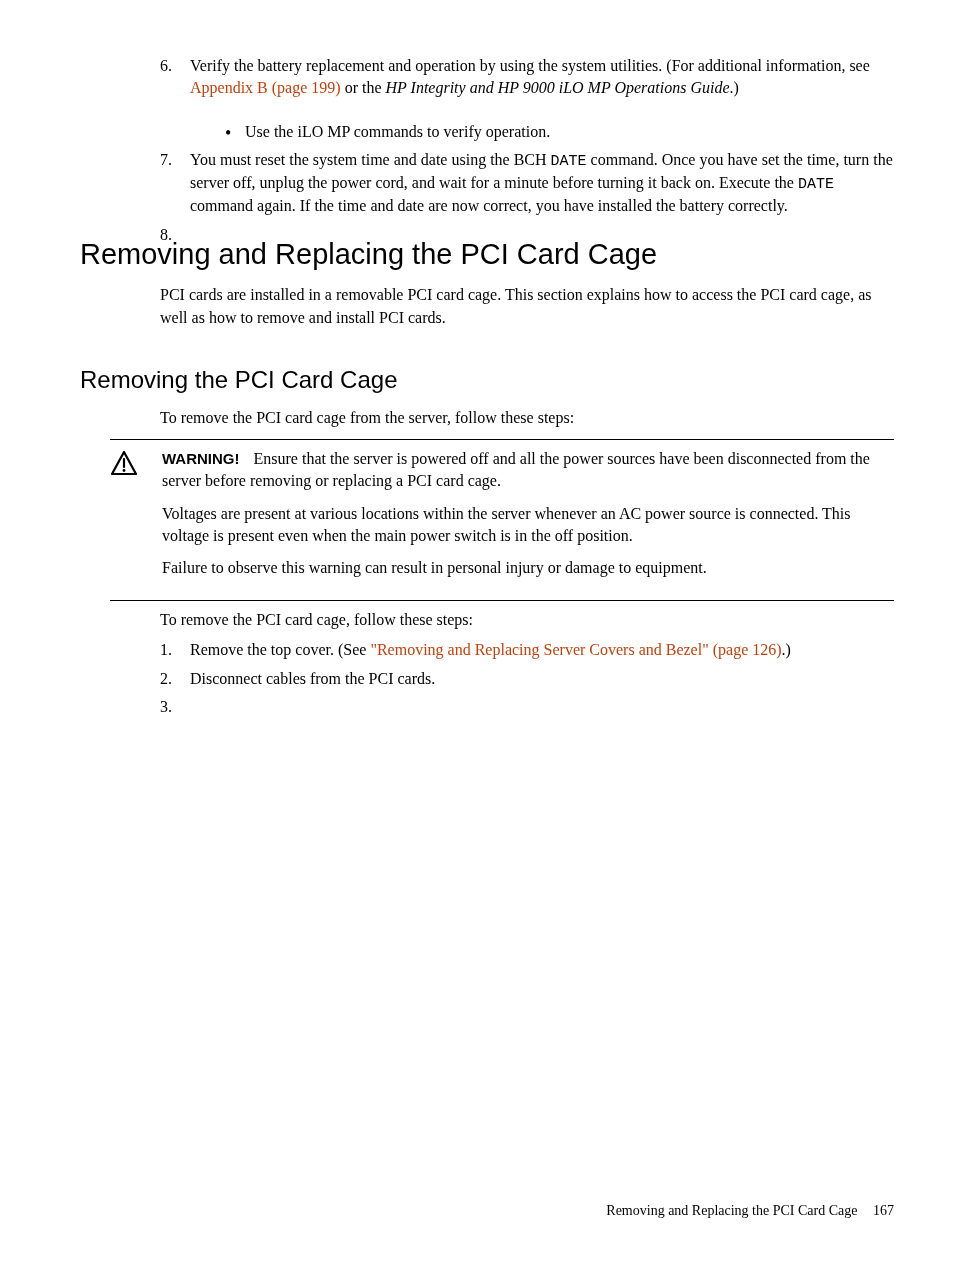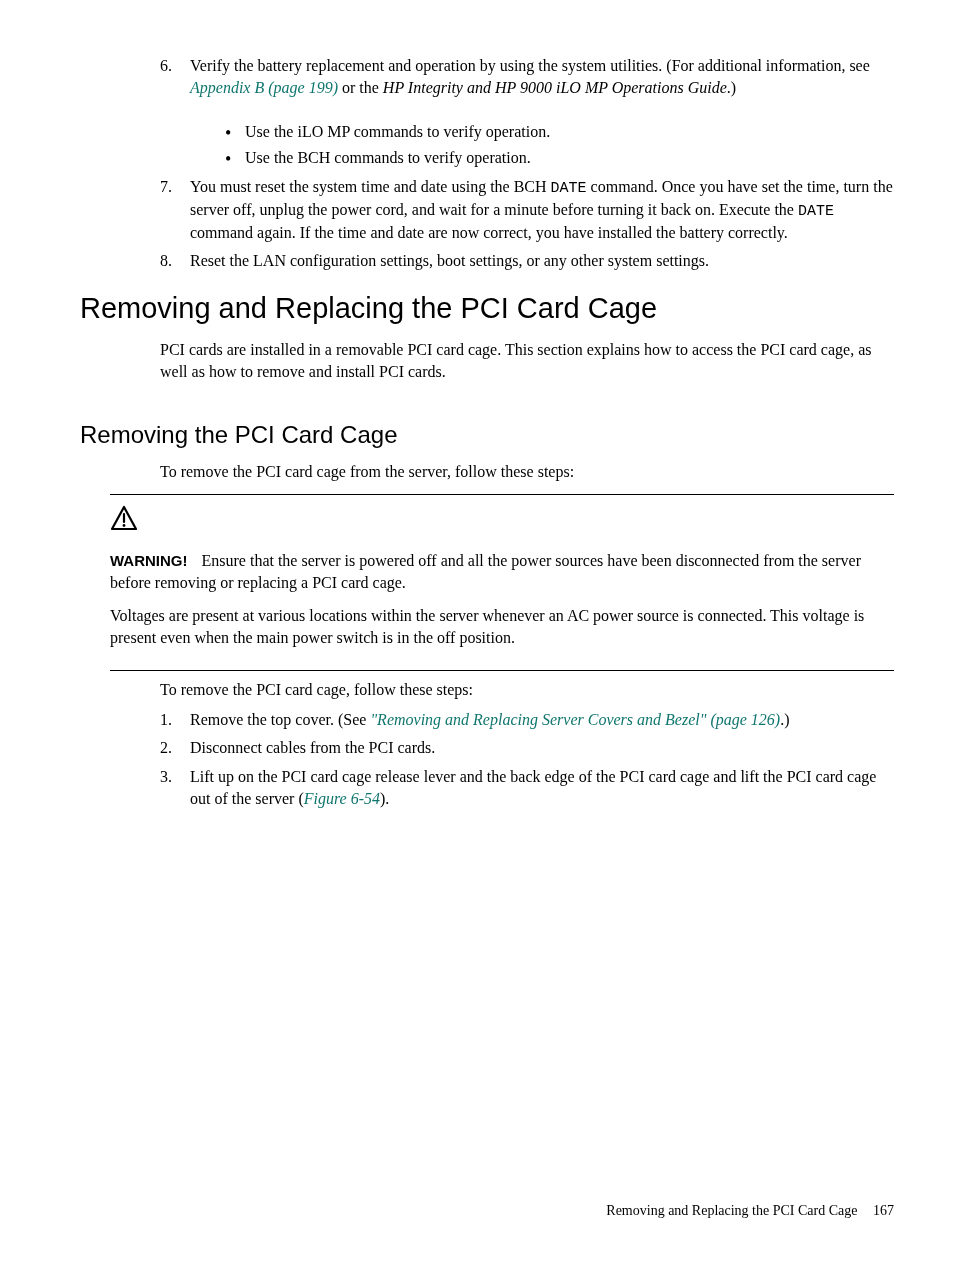--- a/index.html
+++ b/index.html
@@ -43,22 +43,21 @@
       margin-bottom: 4px;
     }
     .sub-bullets li::before {
       content: "•";
       position: absolute;
       left: 5px;
       top: 0;
       font-size: 18px;
     }
     .link {
-      color: #0f766e;
-      font-style: italic;
+      color: #c2410c;
     }
     .italic {
       font-style: italic;
     }
     .mono {
       font-family: "Courier New", monospace;
       font-size: 15px;
     }
     h1 {
       font-family: "Segoe UI Light", "Helvetica Neue", Arial, sans-serif;
@@ -85,22 +84,21 @@
       margin-right: 0;
     }
     .callout-rule {
       border: none;
       border-top: 1.5px solid #000;
       margin: 10px 0 8px 0;
     }
     .callout-content {
       display: flex;
       align-items: flex-start;
-      gap: 13px;
-      flex-direction: column;
+      gap: 24px;
     }
     .callout-icon {
       flex-shrink: 0;
       margin-top: 2px;
     }
     .callout-text {
       flex: 1;
     }
     .callout-text p {
       margin-bottom: 10px;
@@ -125,32 +123,30 @@
 <body>
 
 <ol class="step-list">
   <li>
     <span class="num">6.</span>
     <span>
       <span>Verify the battery replacement and operation by using the system utilities. (For additional information, see </span><span class="link">Appendix B (page 199)</span><span> or the </span><span class="italic">HP Integrity and HP 9000 iLO MP Operations Guide</span><span>.)</span>
     </span>
     <ul class="sub-bullets">
       <li>Use the iLO MP commands to verify operation.</li>
-      <li>Use the BCH commands to verify operation.</li>
     </ul>
   </li>
   <li>
     <span class="num">7.</span>
     <span>
       <span>You must reset the system time and date using the BCH </span><span class="mono">DATE</span><span> command. Once you have set the time, turn the server off, unplug the power cord, and wait for a minute before turning it back on. Execute the </span><span class="mono">DATE</span><span> command again. If the time and date are now correct, you have installed the battery correctly.</span>
     </span>
   </li>
   <li>
     <span class="num">8.</span>
-    <span>Reset the LAN configuration settings, boot settings, or any other system settings.</span>
   </li>
 </ol>
 
 <h1>Removing and Replacing the PCI Card Cage</h1>
 <p class="body-text">PCI cards are installed in a removable PCI card cage. This section explains how to access the PCI card cage, as well as how to remove and install PCI cards.</p>
 
 <h2>Removing the PCI Card Cage</h2>
 <p class="body-text">To remove the PCI card cage from the server, follow these steps:</p>
 
 <div class="callout-wrapper">
@@ -161,42 +157,40 @@
         <path d="M14 2 L26 24 L2 24 Z" fill="none" stroke="#000" stroke-width="2.2" stroke-linejoin="round"></path>
         <line x1="14" y1="9" x2="14" y2="17" stroke="#000" stroke-width="2.2" stroke-linecap="round"></line>
         <circle cx="14" cy="20.5" r="1.4" fill="#000"></circle>
       </svg>
     </span>
     <div class="callout-text">
       <p>
         <span class="warning-label">WARNING!</span><span>Ensure that the server is powered off and all the power sources have been disconnected from the server before removing or replacing a PCI card cage.</span>
       </p>
       <p>Voltages are present at various locations within the server whenever an AC power source is connected. This voltage is present even when the main power switch is in the off position.</p>
+      <p>Failure to observe this warning can result in personal injury or damage to equipment.</p>
     </div>
   </div>
   <hr class="callout-rule">
 </div>
 
 <p class="body-text">To remove the PCI card cage, follow these steps:</p>
 
 <ol class="step-list">
   <li>
     <span class="num">1.</span>
     <span>
       <span>Remove the top cover. (See </span><span class="link">"Removing and Replacing Server Covers and Bezel" (page 126)</span><span>.)</span>
     </span>
   </li>
   <li>
     <span class="num">2.</span>
     <span>Disconnect cables from the PCI cards.</span>
   </li>
   <li>
     <span class="num">3.</span>
-    <span>
-      <span>Lift up on the PCI card cage release lever and the back edge of the PCI card cage and lift the PCI card cage out of the server (</span><span class="link">Figure 6-54</span><span>).</span>
-    </span>
   </li>
 </ol>
 
 <div class="footer">
   <span>Removing and Replacing the PCI Card Cage</span>
   <span class="page-num">167</span>
 </div>
 
 </body></html>

